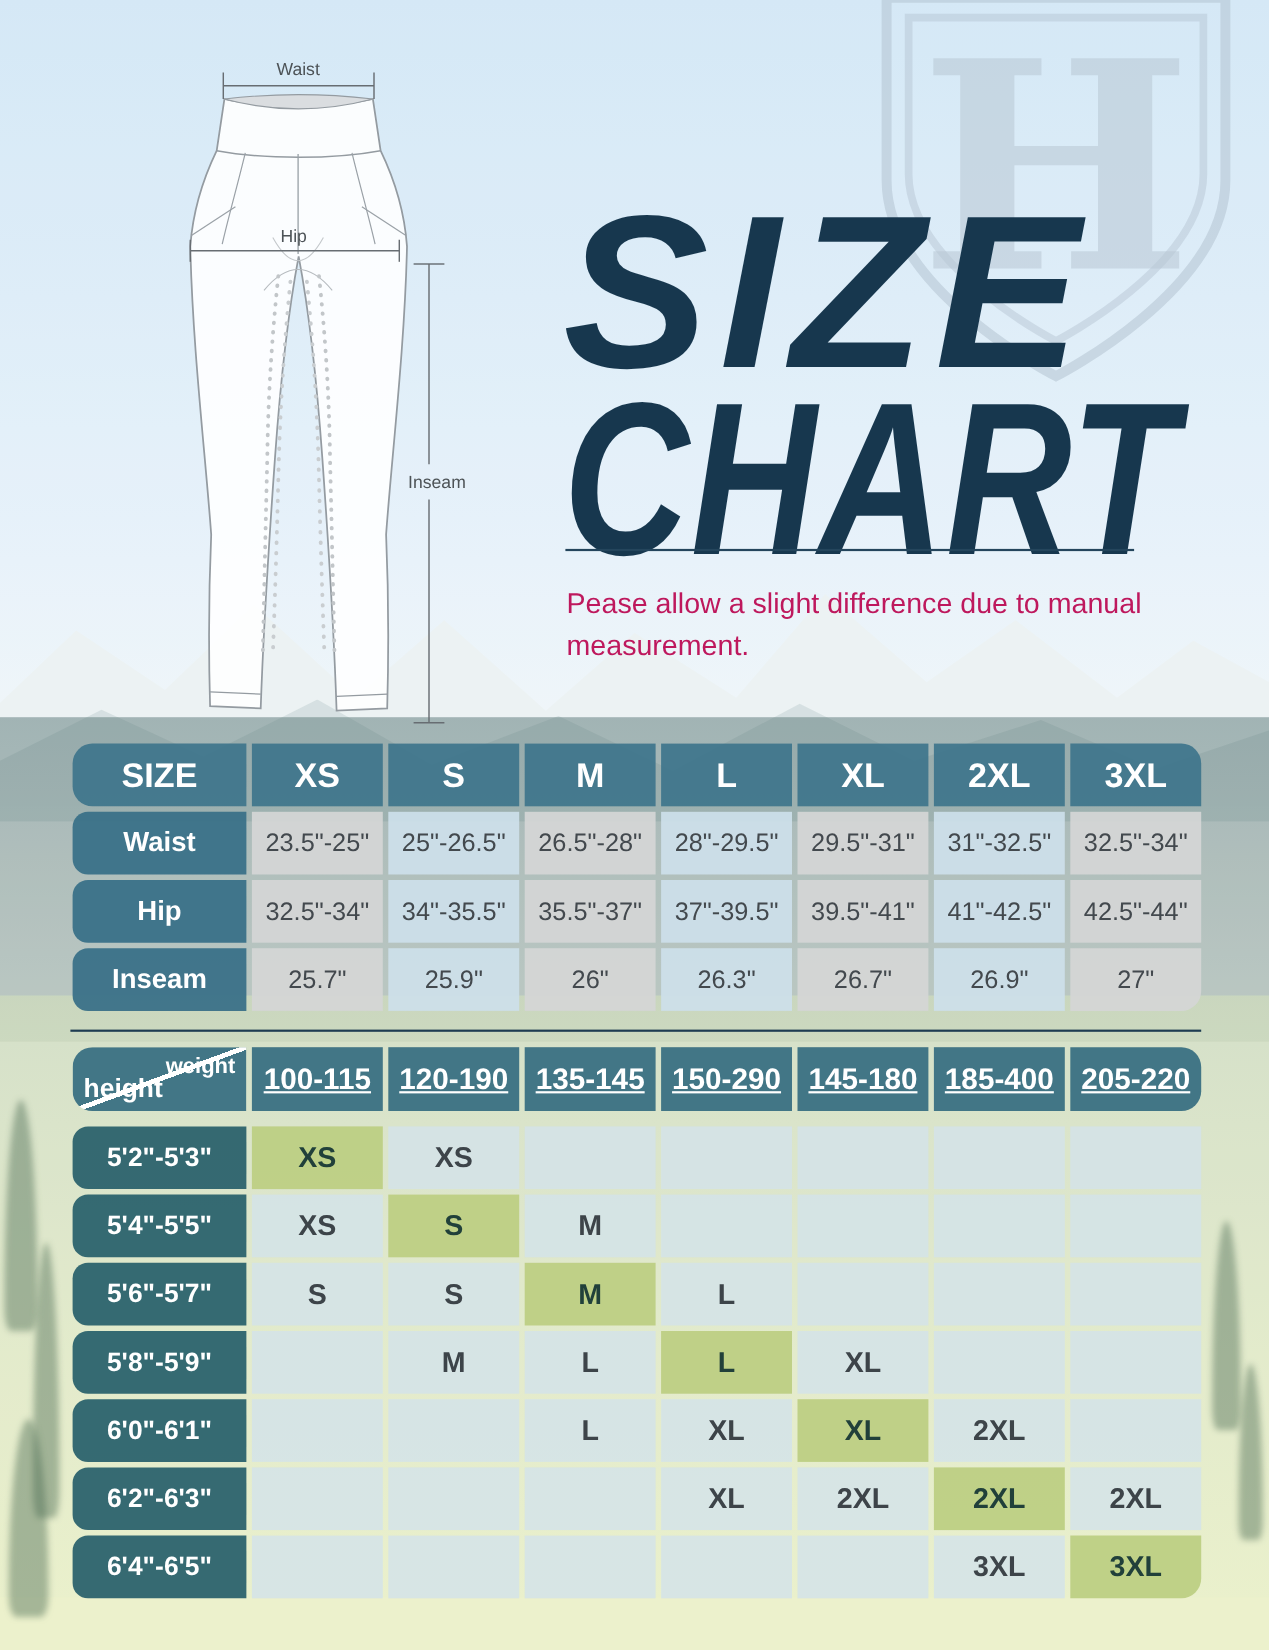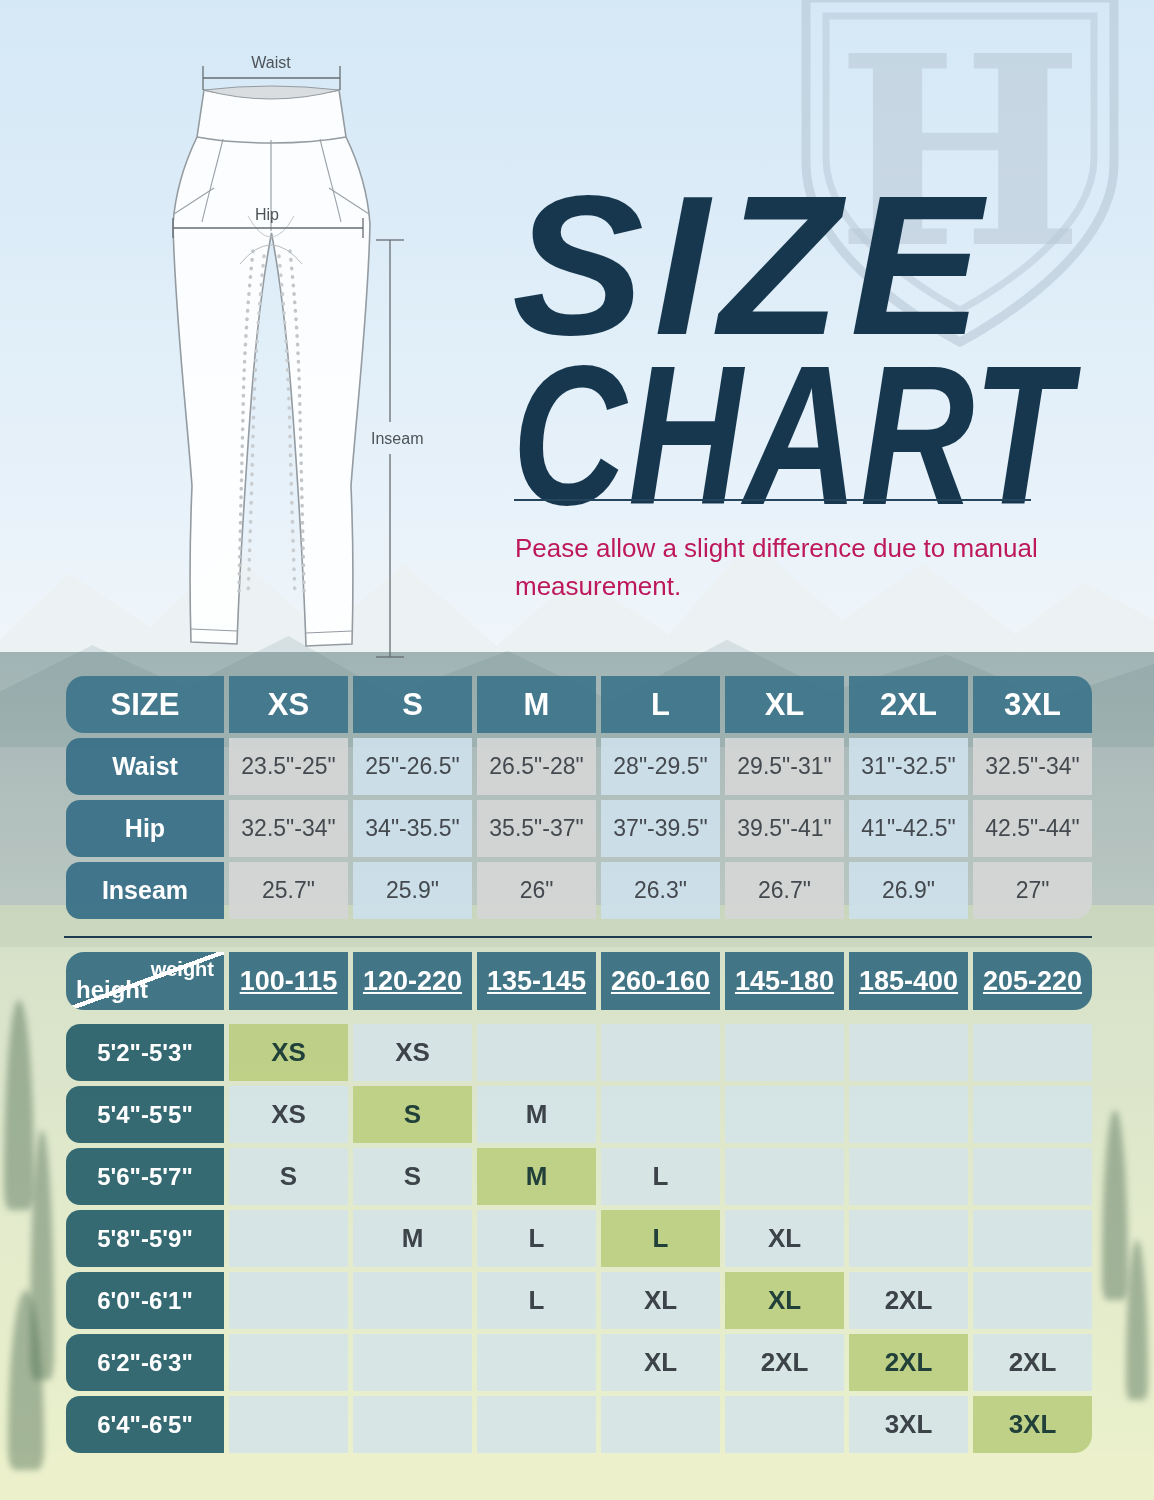--- a/index.html
+++ b/index.html
@@ -176,23 +176,23 @@
 </div>
 
 <div class="divider"></div>
 
 <div class="tbl t2h">
   <div class="t2-corner rtl rbl">
     <span class="w">weight</span>
     <span class="h">height</span>
   </div>
   <div class="t2-h">100-115</div>
-  <div class="t2-h">120-220</div>
+  <div class="t2-h">120-190</div>
   <div class="t2-h">135-145</div>
-  <div class="t2-h">260-160</div>
+  <div class="t2-h">150-290</div>
   <div class="t2-h">145-180</div>
   <div class="t2-h">185-400</div>
   <div class="t2-h rtr rbr">205-220</div>
 </div>
 
 <div class="tbl t2b">
   <div class="t2-hgt rl">5'2"-5'3"</div>
   <div class="t2-c green">XS</div>
   <div class="t2-c">XS</div>
   <div class="t2-c"></div>

